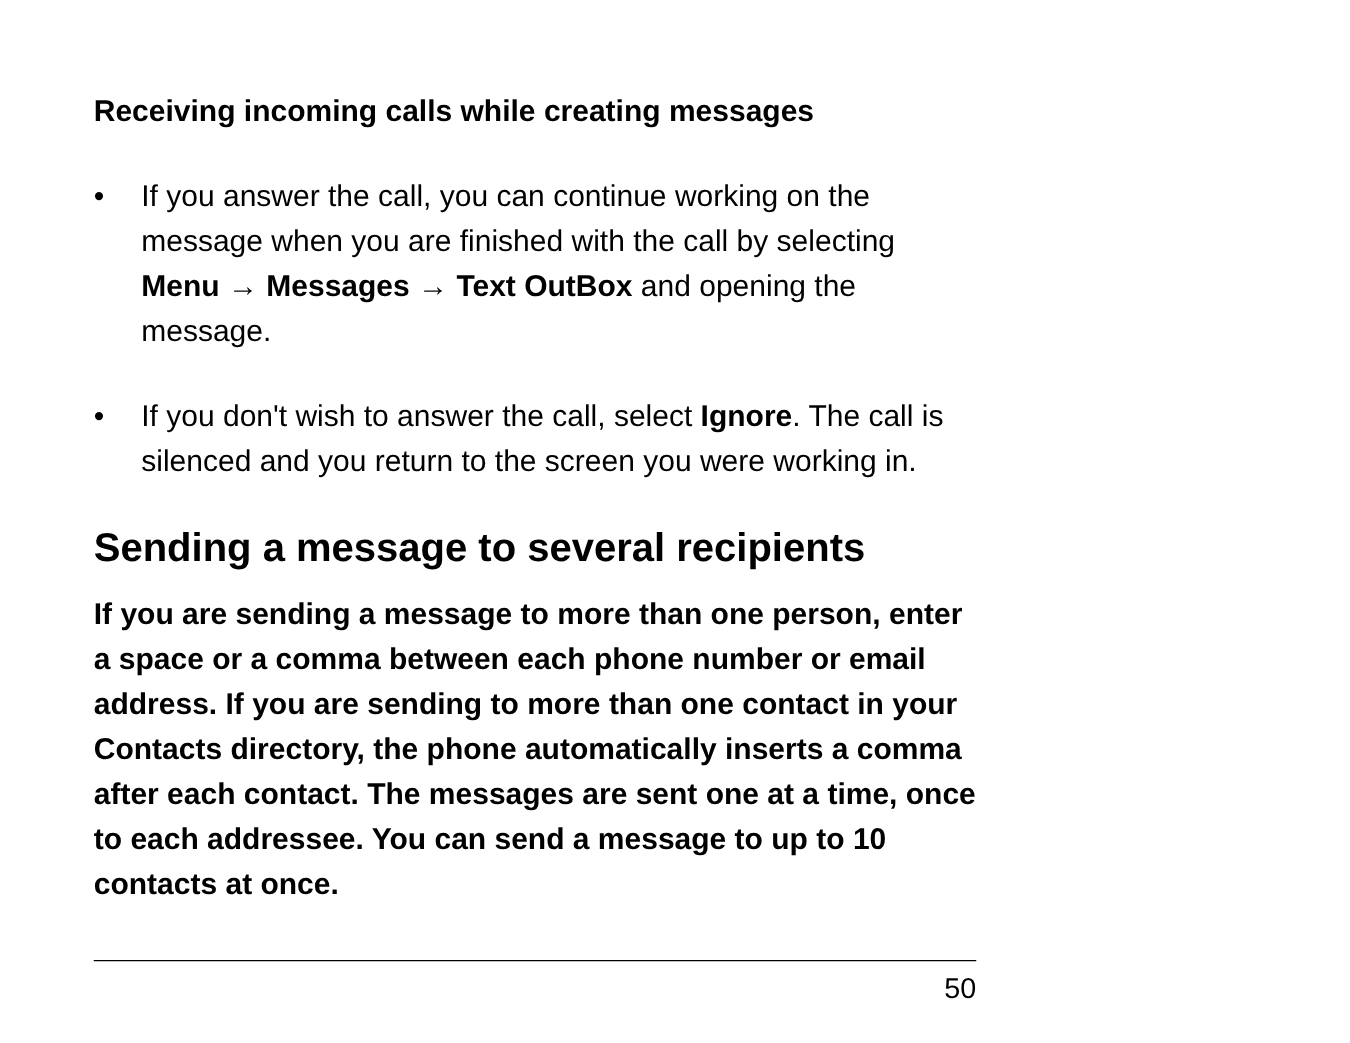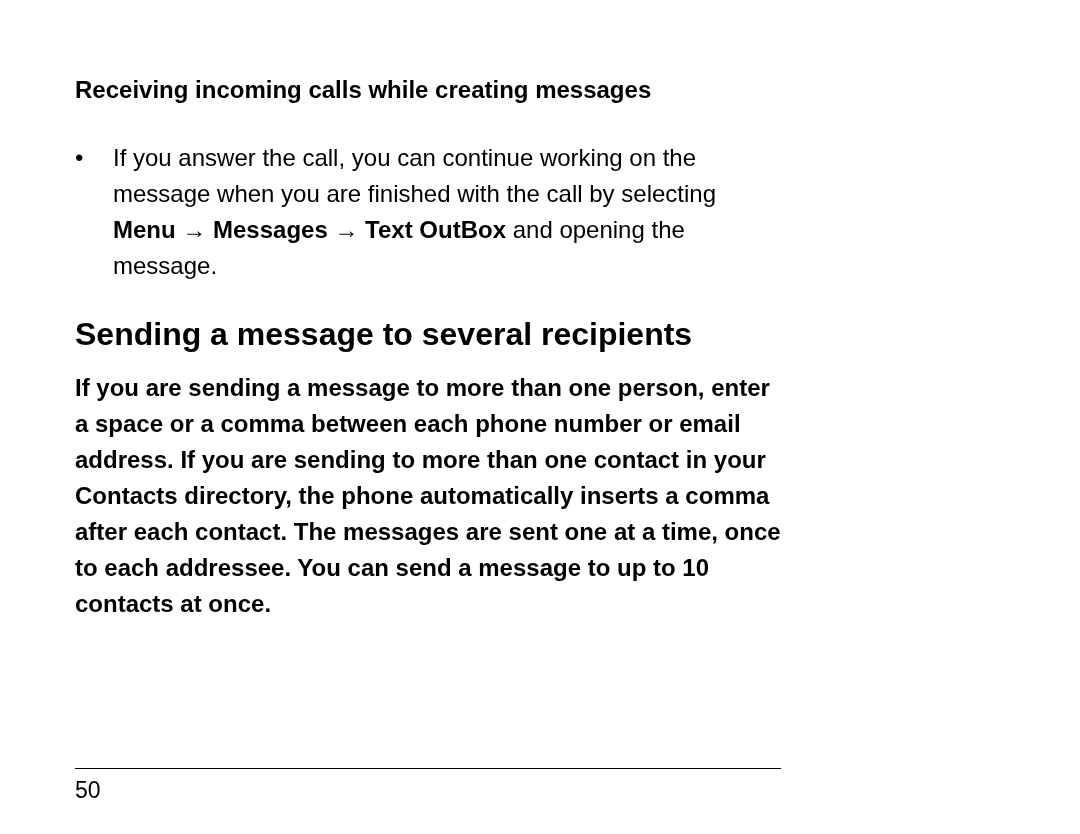--- a/index.html
+++ b/index.html
@@ -65,36 +65,39 @@
     right: 75px;
     bottom: 30px;
   }
   .footer-rule {
     border: none;
     border-top: 1px solid #000;
     margin: 0 0 8px 0;
   }
   .footer-row {
     display: flex;
-    justify-content: flex-start;
+    justify-content: flex-end;
     font-size: 23px;
   }
 </style>
 </head>
 <body>
 
 <div class="page">
 
   <div class="content">
 
     <div class="heading">Receiving incoming calls while creating messages</div>
 
     <ul class="bullets">
       <li>
         <span>If you answer the call, you can continue working on the message when you are finished with the call by selecting </span><span class="bold">Menu</span><span class="bold arrow"> → </span><span class="bold">Messages</span><span class="bold arrow"> → </span><span class="bold">Text OutBox</span><span> and opening the message.</span>
+      </li>
+      <li>
+        <span>If you don't wish to answer the call, select </span><span class="bold">Ignore</span><span>. The call is silenced and you return to the screen you were working in.</span>
       </li>
     </ul>
 
     <div class="heading2">Sending a message to several recipients</div>
 
     <p class="para">If you are sending a message to more than one person, enter a space or a comma between each phone number or email address. If you are sending to more than one contact in your Contacts directory, the phone automatically inserts a comma after each contact. The messages are sent one at a time, once to each addressee. You can send a message to up to 10 contacts at once.</p>
 
   </div>
 
   <div class="footer">

